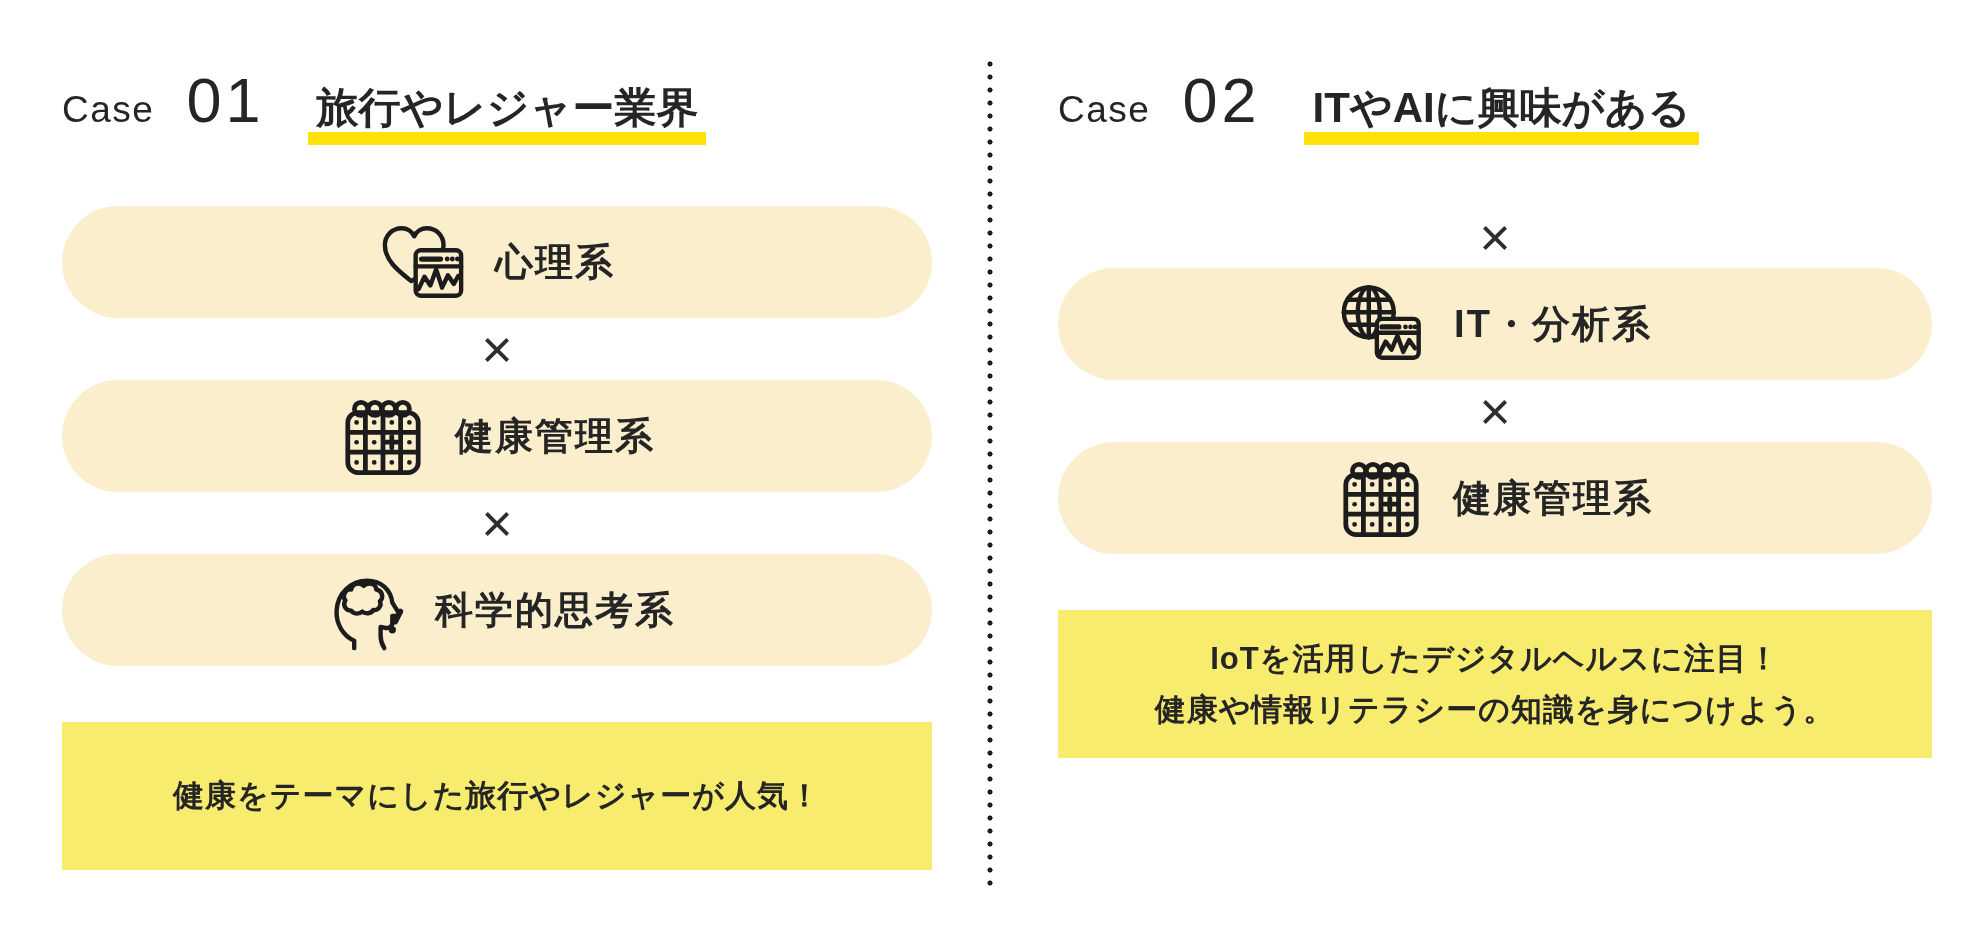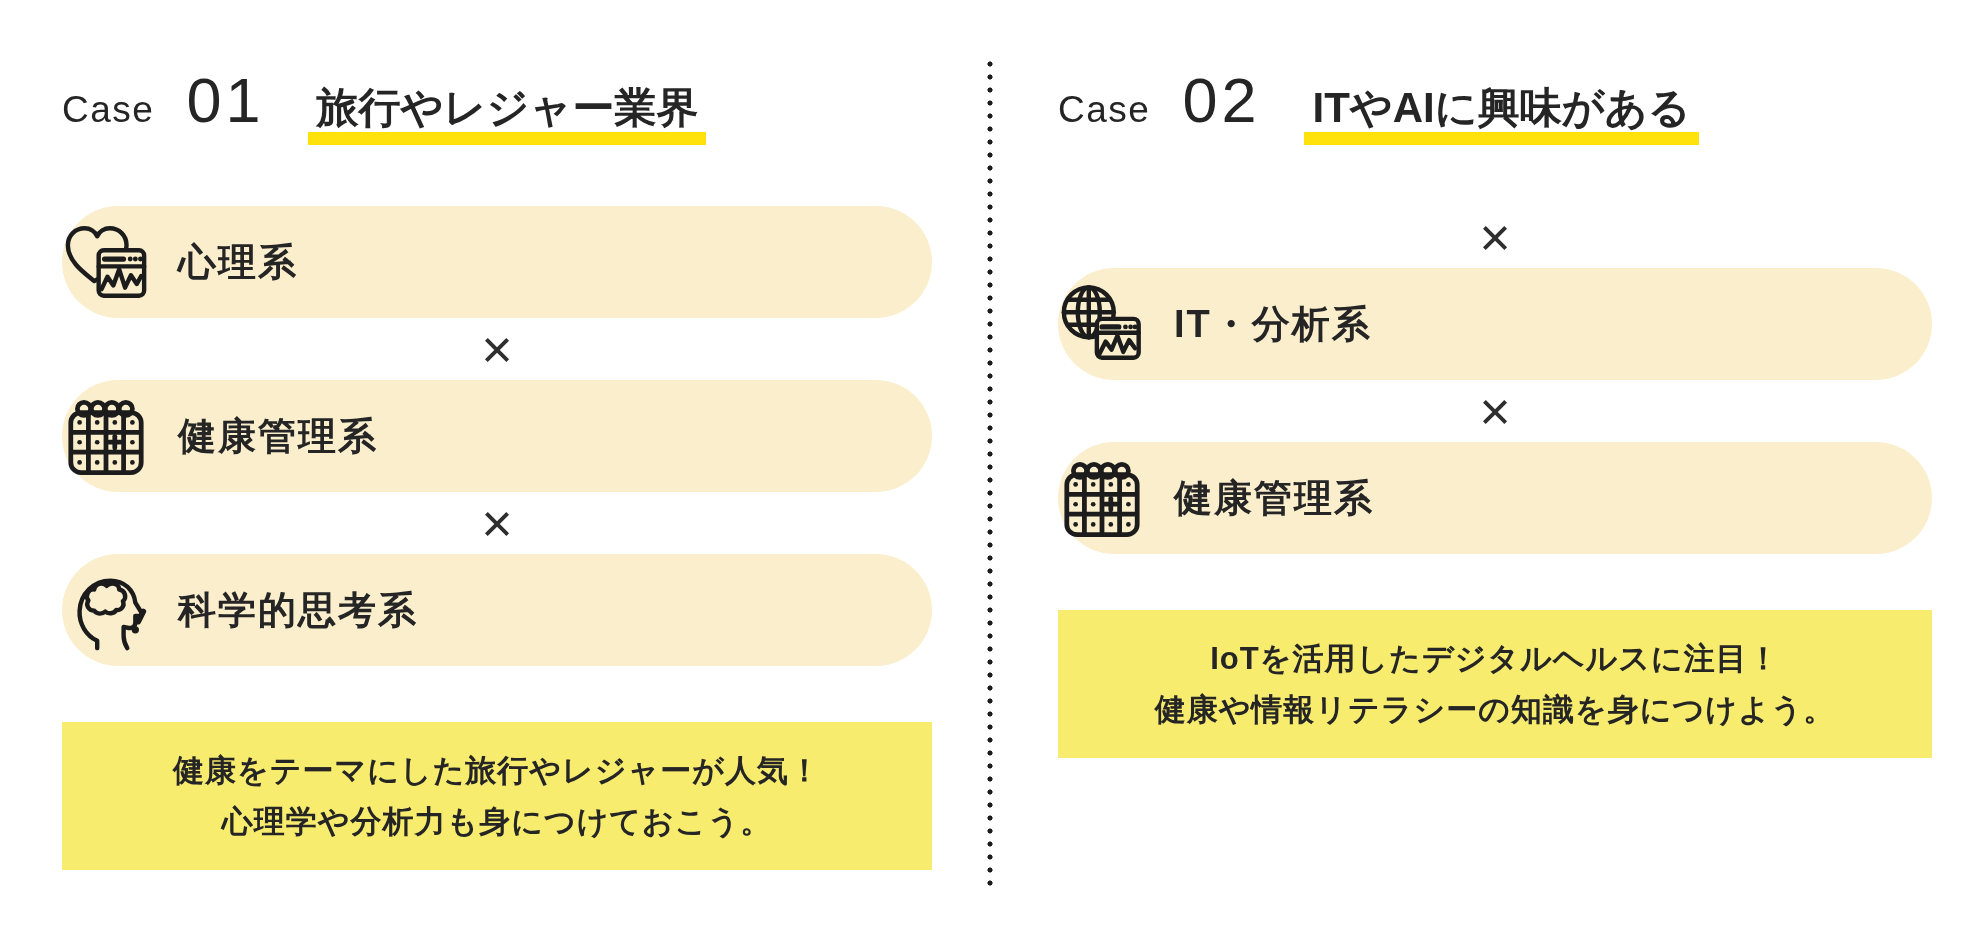--- a/index.html
+++ b/index.html
@@ -30,21 +30,21 @@
   .case-word{font-size:37px;letter-spacing:1.5px;}
   .case-num{font-size:63px;letter-spacing:4px;margin-left:32px;}
   .case-title{
     font-size:42px;font-weight:bold;margin-left:44px;
     box-shadow:inset 0 -13px 0 var(--hl);
     padding:0 8px 9px 8px;white-space:nowrap;
   }
 
   .pill{
     height:112px;border-radius:60px;background:var(--pill-bg);
-    display:flex;align-items:center;justify-content:flex-start;gap:28px;
+    display:flex;align-items:center;justify-content:center;gap:28px;
   }
   .pill-icon{width:88px;height:88px;flex:0 0 auto;display:flex;align-items:center;justify-content:center;}
   .pill-icon svg{width:100%;height:100%;display:block;}
   .pill-label{font-size:38px;font-weight:bold;letter-spacing:2px;white-space:nowrap;}
 
   .x-sep{
     height:62px;display:flex;align-items:center;justify-content:center;
     font-size:54px;color:#2e2e2e;
   }
 
@@ -123,21 +123,20 @@
       <path d="M44 61 C36 61 32 53 36 47 C31 41 36 31 44 32 C45 24 56 21 61 27 C67 21 78 24 78 32 C86 33 89 43 83 48 C86 54 81 61 74 60 C71 65 63 66 59 62 C55 66 47 66 44 61 Z"></path>
       <line x1="104" y1="76" x2="111" y2="62" stroke-width="7.5"></line>
       <circle cx="100" cy="87" r="3" fill="#1c1c1c" stroke-width="4"></circle>
     </g>
   </svg>
       </span>
     <span class="pill-label">科学的思考系</span>
   </div>
   <div class="note">
     <span>健康をテーマにした旅行やレジャーが人気！</span>
-    <span>心理学や分析力も身につけておこう。</span>
   </div>
 </section>
 
 <div class="divider"></div>
 
 <section class="col col-2">
   <header class="case-header">
     <span class="case-word">Case</span>
     <span class="case-num">02</span>
     <span class="case-title">ITやAIに興味がある</span>

